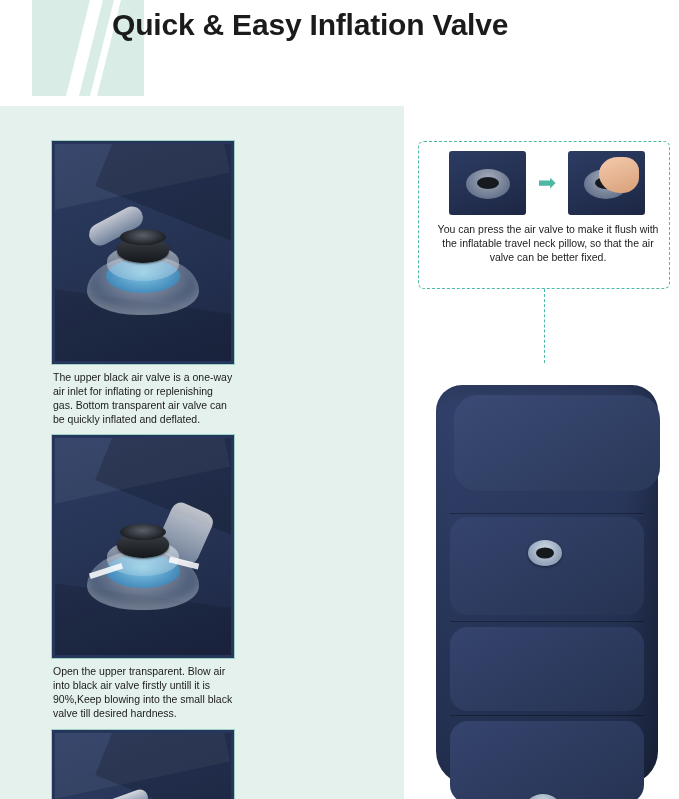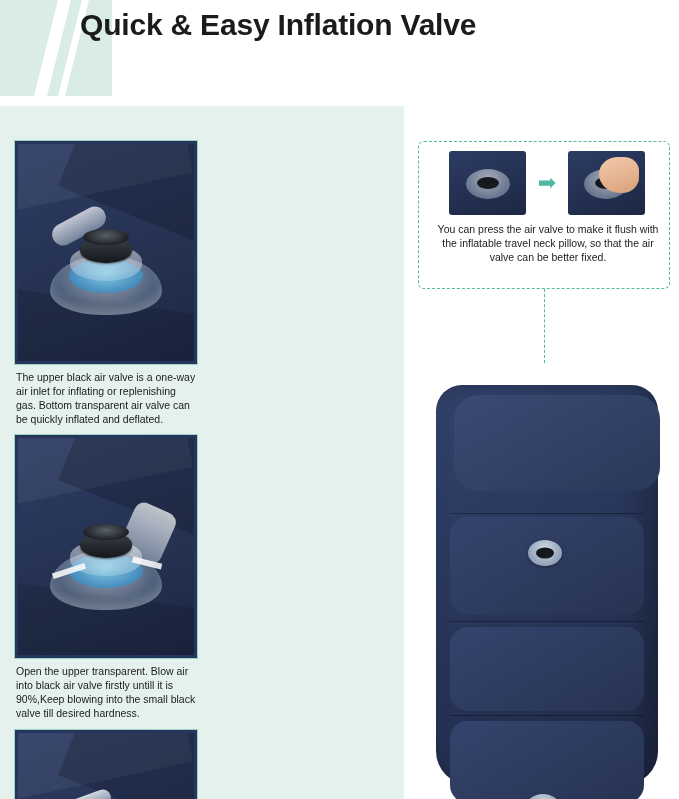--- a/index.html
+++ b/index.html
@@ -13,20 +13,21 @@
     font-family: "Liberation Sans", sans-serif;
     overflow: hidden;
     position: relative;
   }
 
   
   .header {
     position: relative;
     height: 96px;
     background: #ffffff;
+    margin-left: 32px;
   }
   .header-bg {
     position: absolute;
     left: 0;
     top: 0;
     width: 112px;
     height: 96px;
     background: #d9ece5;
   }
   .header-slash-1 {
@@ -80,20 +81,21 @@
     position: absolute;
     left: 14px;
     top: 34px;
     width: 378px;
     display: flex;
     flex-wrap: wrap;
     gap: 8px 10px;
   }
   .card {
     width: 220px;
+    margin-left: 37px;
   }
   .photo {
     width: 184px;
     height: 225px;
     border: 1px solid #9ed3c3;
     box-sizing: border-box;
     background: #26355b;
     position: relative;
     overflow: hidden;
   }

